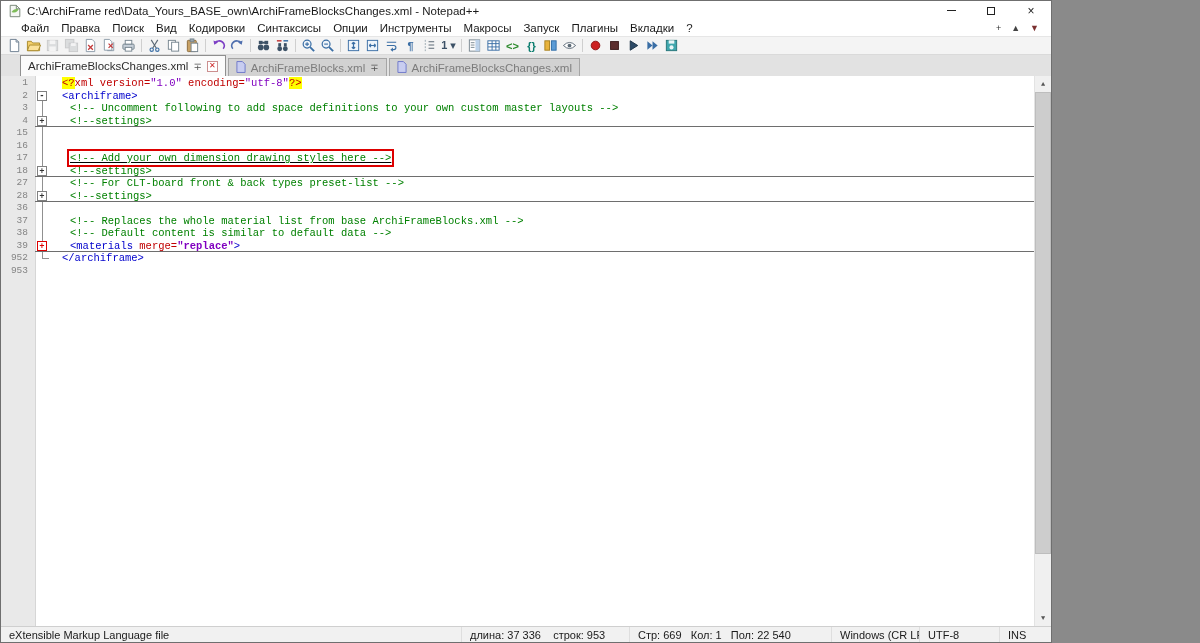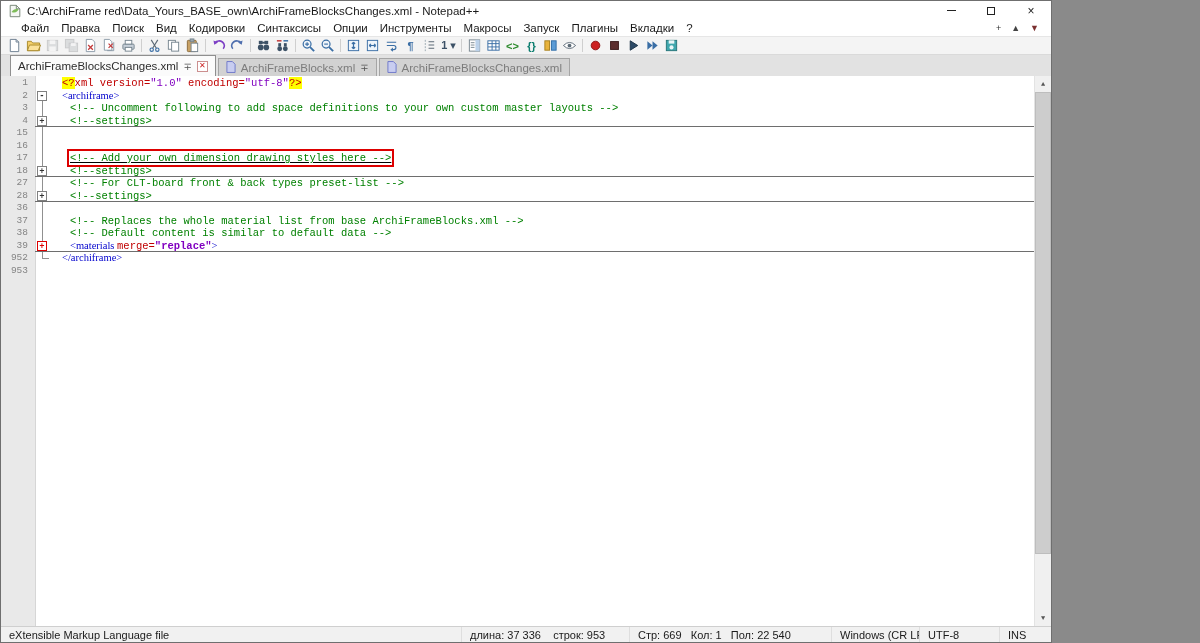--- a/index.html
+++ b/index.html
@@ -24,21 +24,21 @@
   .menu-right{margin-left:auto;display:flex;align-items:center;gap:2px;padding-right:8px;}
   .menu-ctl{font-size:9px;color:#333;padding:0 4px;cursor:default;}
   
   .toolbar{height:19px;background:#f4f4f4;border-top:1px solid #e6e6e6;border-bottom:1px solid #dadada;
     display:flex;align-items:center;padding-left:4px;flex:none;}
   .tbtn{width:19px;height:17px;display:flex;align-items:center;justify-content:center;font-size:11px;}
   .tbtn.disabled{opacity:.40;filter:grayscale(.8);}
   .tbtn .ticon{display:flex;align-items:center;justify-content:center;font-weight:bold;}
   .tsep{width:1px;height:13px;background:#cfcfcf;margin:0 3px;}
   
-  .tabbar{height:21px;background:#e2e2e2;display:flex;align-items:flex-end;padding-left:9px;flex:none;}
+  .tabbar{height:21px;background:#e2e2e2;display:flex;align-items:flex-end;padding-left:19px;flex:none;}
   .tab{height:18px;background:#d2d2d2;border:1px solid #a5a5a5;border-bottom:none;display:flex;align-items:center;
     padding:0 7px;gap:5px;font-size:11.5px;color:#7c7c7c;margin-right:2px;white-space:nowrap;}
   .tab.active{height:21px;background:#fbfbfb;color:#2e2e2e;border-color:#8f8f8f;}
   .tabx{width:11px;height:11px;border:1px solid #cc8f8f;background:#fff;display:flex;align-items:center;
     justify-content:center;font-size:8px;line-height:8px;color:#cc2222;}
   .pin{font-size:10px;color:#555;}
   
   .editor{flex:1;display:flex;background:#fff;position:relative;overflow:hidden;
     font-family:"Liberation Mono","DejaVu Sans Mono",monospace;}
   .lines{flex:1;position:relative;padding-top:1px;overflow:hidden;}
@@ -47,21 +47,21 @@
   .ed-row.hrule::after{content:"";position:absolute;left:34px;right:0;bottom:0;border-bottom:1px solid #6e6e6e;}
   .ln{width:34px;flex:none;text-align:right;padding-right:7px;font-size:9.5px;color:#848484;position:relative;z-index:1;}
   .fold{width:15px;flex:none;position:relative;}
   .vl{position:absolute;left:7px;width:1px;background:#909090;}
   .hstub{position:absolute;left:7px;top:50%;width:7px;height:1px;background:#909090;}
   .fbox{position:absolute;left:2px;top:calc(50% - 5px);width:10px;height:10px;background:#fff;border:1px solid #808080;
     font:bold 8px/8px "DejaVu Sans Mono",monospace;text-align:center;color:#333;z-index:2;}
   .fbox.red{border-color:var(--c-annotation_box,#d00);color:var(--c-annotation_box,#d00);}
   .code{flex:1;white-space:pre;font-size:10.5px;color:#000;padding-left:12px;}
   .tok{white-space:pre;}
-  .c-tag{color:var(--c-tag);font-family:Liberation Serif, serif;} .c-attr{color:var(--c-attr);} .c-value{color:var(--c-value);}
+  .c-tag{color:var(--c-tag);} .c-attr{color:var(--c-attr);} .c-value{color:var(--c-value);}
   .c-comment{color:var(--c-comment);} .c-plain{color:var(--c-plain);}
   .hl{background:var(--c-highlight,#ff0);}
   .b{font-weight:bold;}
   .boxed{outline:2px solid var(--c-annotation_box,#d00);outline-offset:1px;text-decoration:underline;}
   
   .vscroll{width:17px;flex:none;background:#f0f0f0;border-left:1px solid #e3e3e3;display:flex;flex-direction:column;}
   .sarrow{height:16px;display:flex;align-items:center;justify-content:center;font-size:7px;color:#555;}
   .sthumb{height:84%;background:#cdcdcd;border:1px solid #bdbdbd;}
   .sfill{flex:1;}
   

